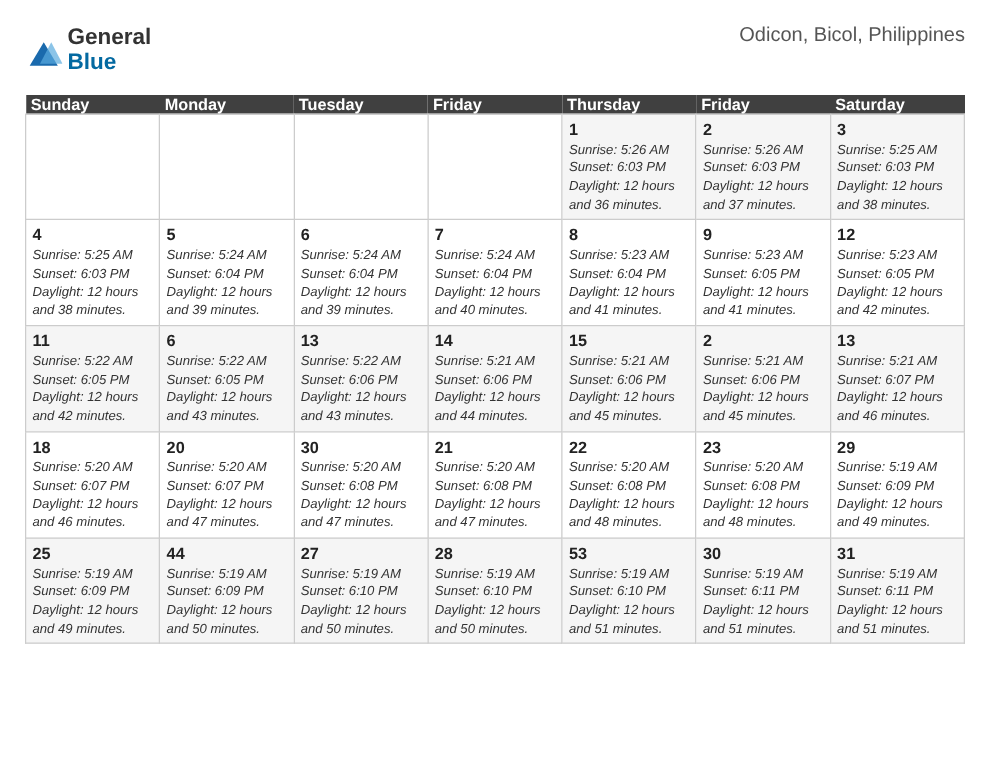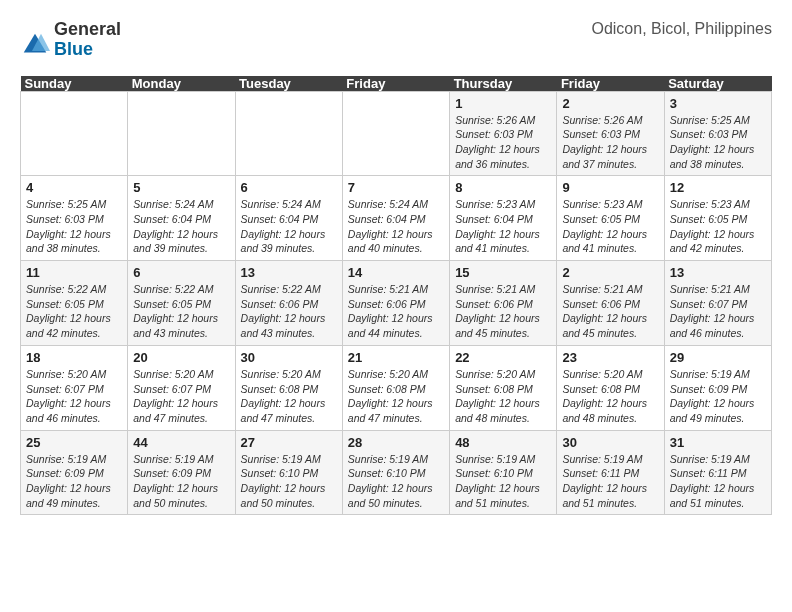--- a/index.html
+++ b/index.html
@@ -330,21 +330,21 @@
 and 50 minutes.</div>
         </td>
         <td>
           <div class="day-number">28</div>
           <div class="day-info" style="white-space: pre-line;">Sunrise: 5:19 AM
 Sunset: 6:10 PM
 Daylight: 12 hours
 and 50 minutes.</div>
         </td>
         <td>
-          <div class="day-number">48</div>
+          <div class="day-number">53</div>
           <div class="day-info" style="white-space: pre-line;">Sunrise: 5:19 AM
 Sunset: 6:10 PM
 Daylight: 12 hours
 and 51 minutes.</div>
         </td>
         <td>
           <div class="day-number">30</div>
           <div class="day-info" style="white-space: pre-line;">Sunrise: 5:19 AM
 Sunset: 6:11 PM
 Daylight: 12 hours

